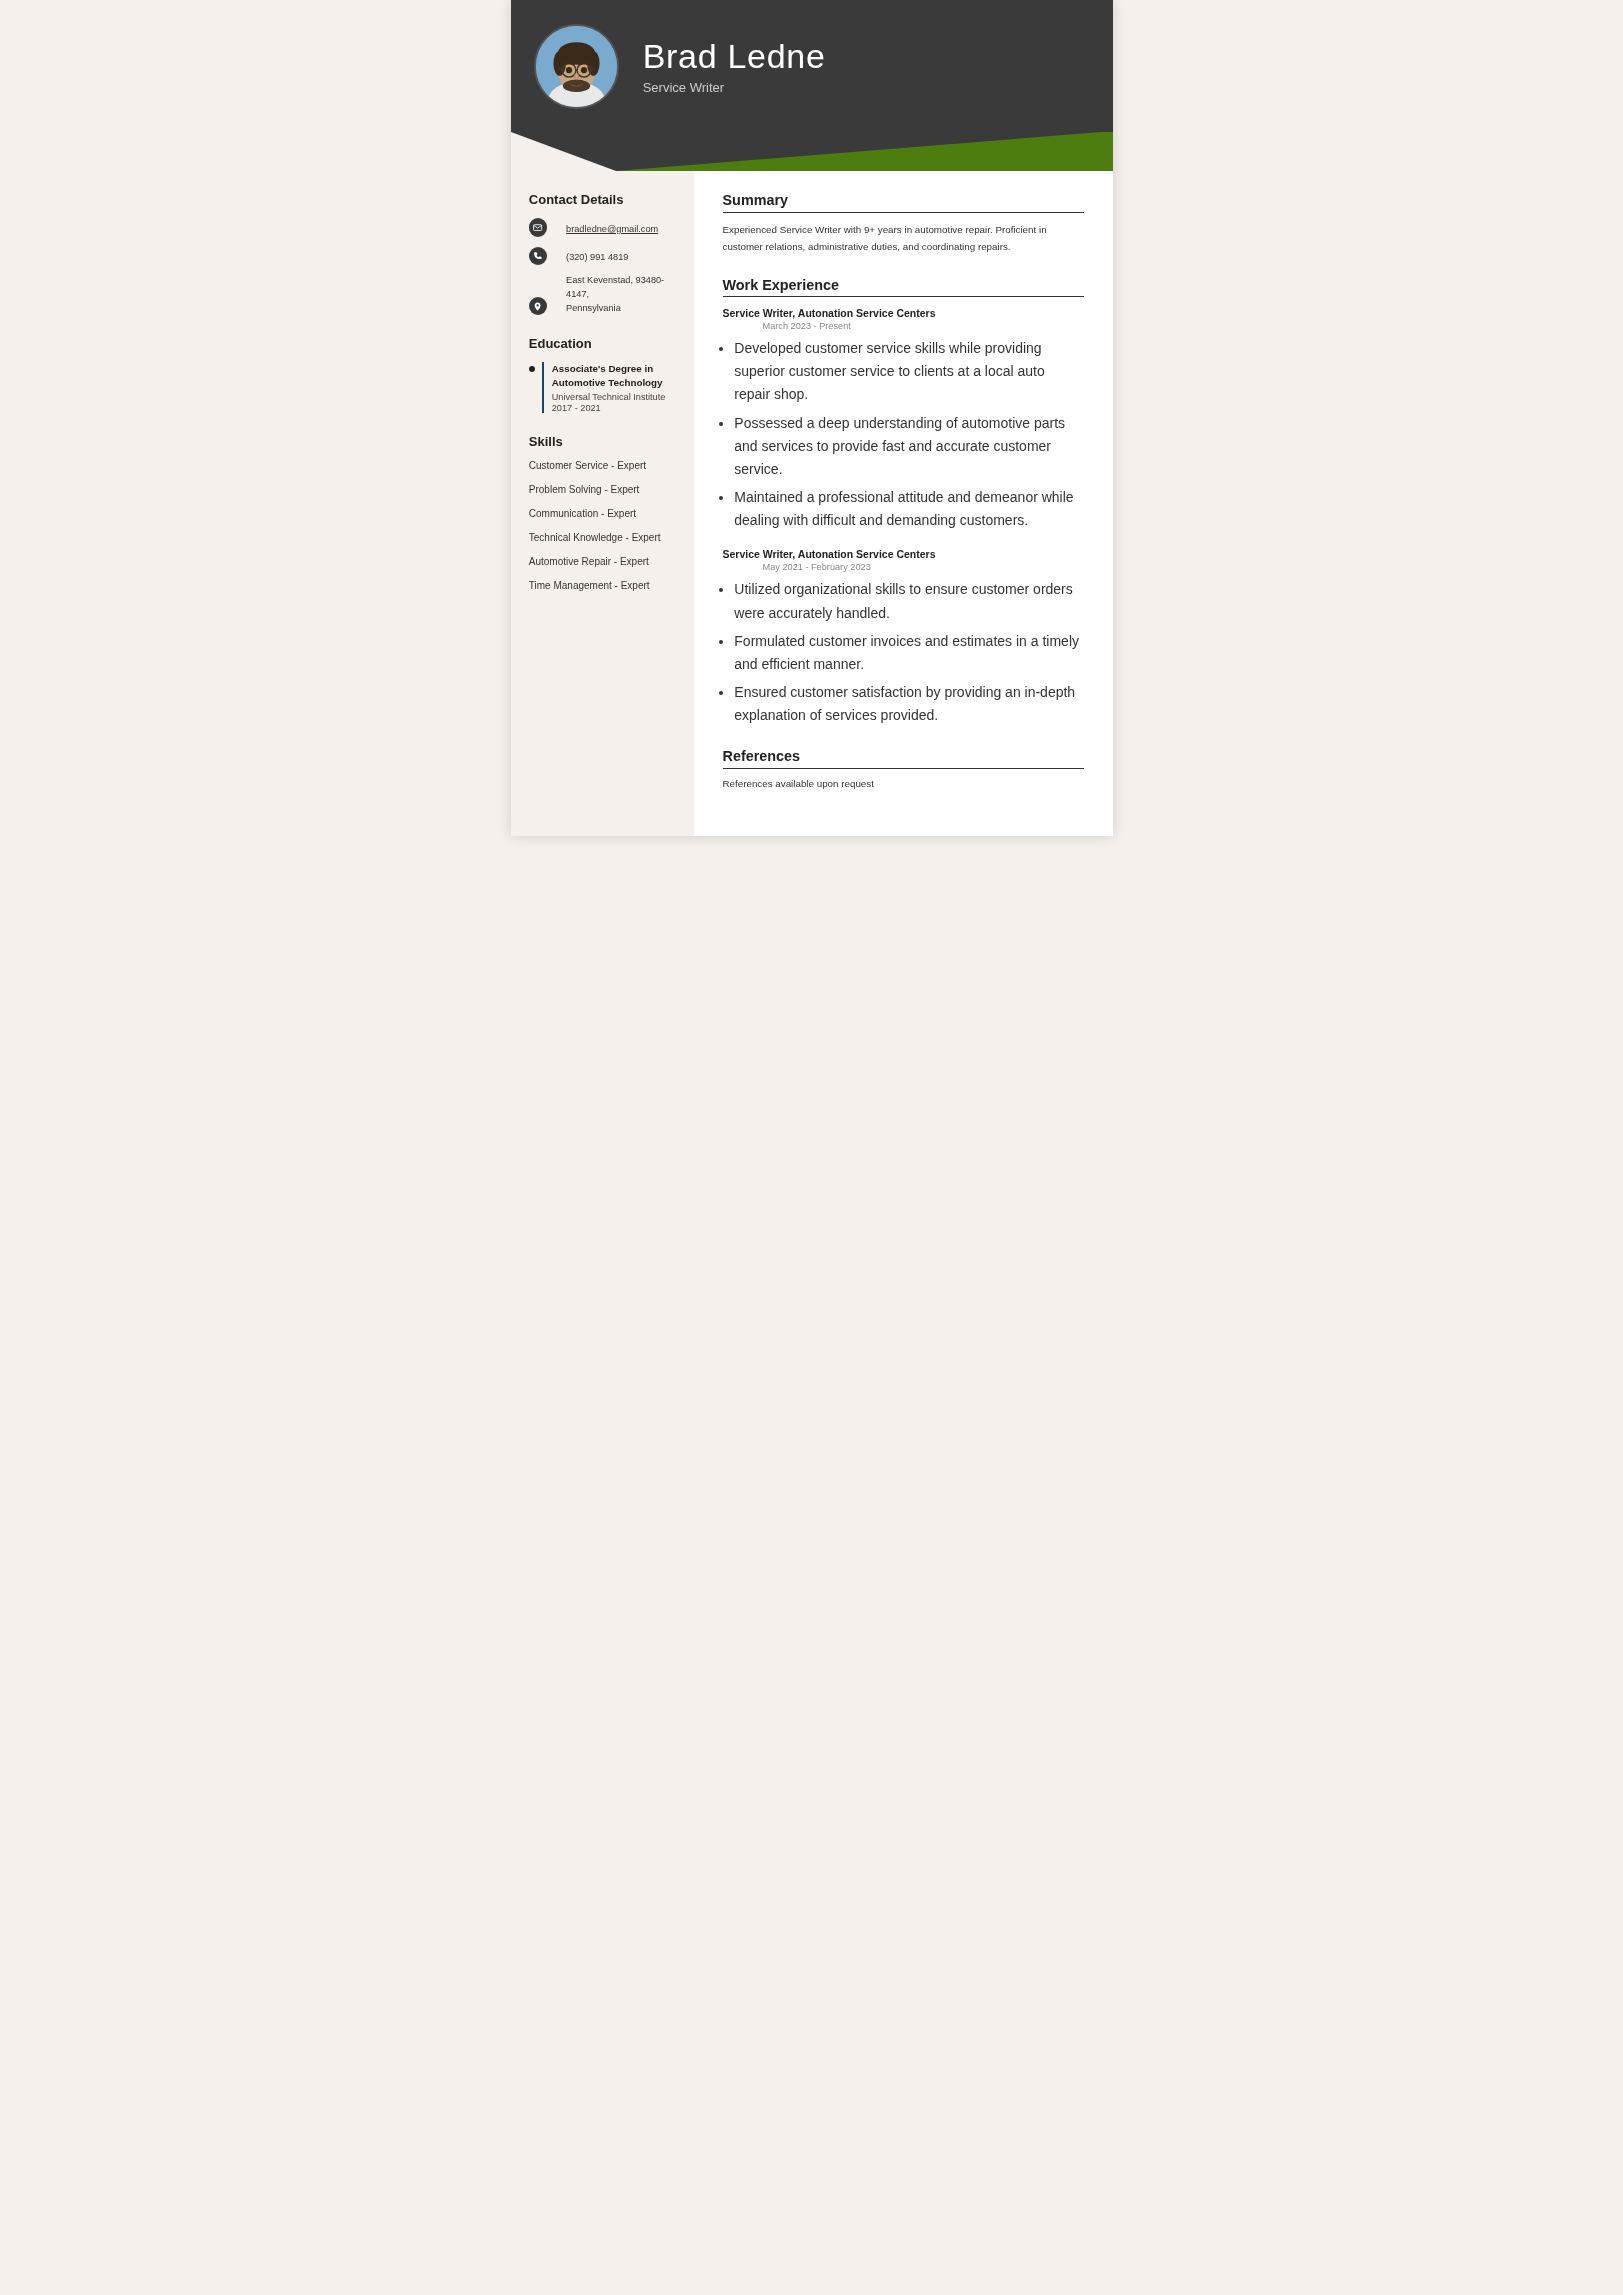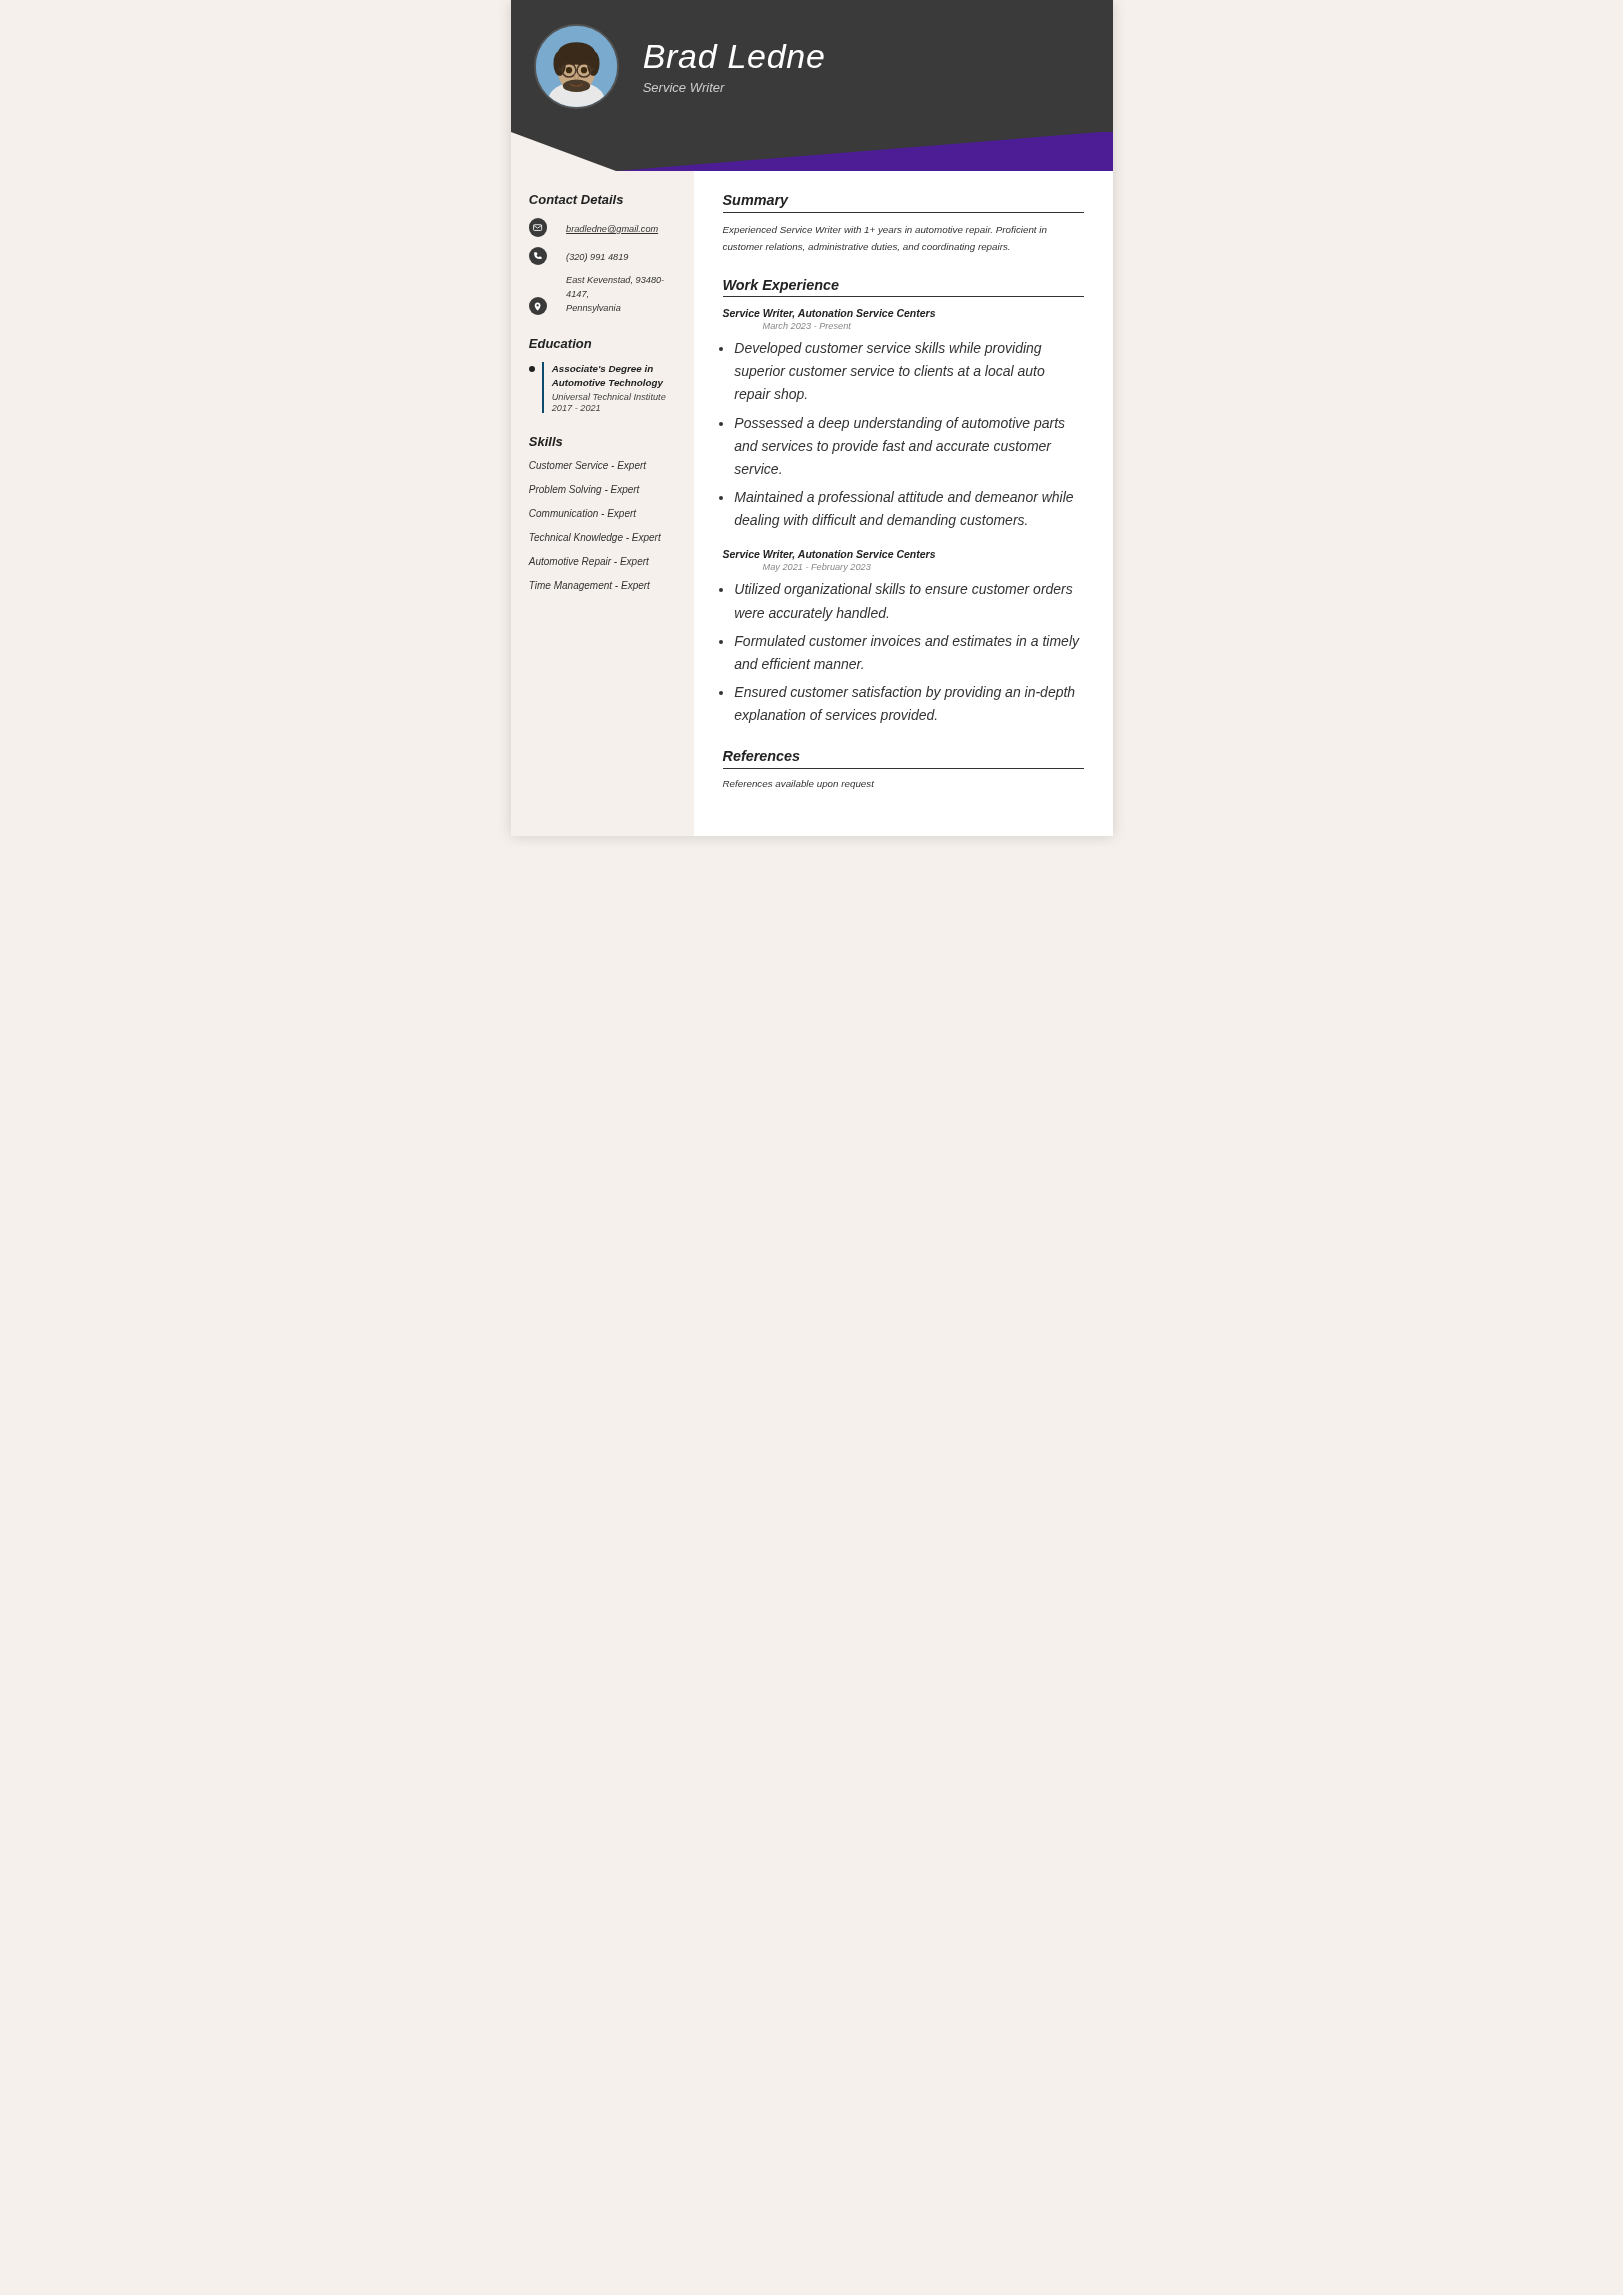--- a/index.html
+++ b/index.html
@@ -7,23 +7,22 @@
       font-family: 'Georgia', serif;
       background: #f5f0eb;
       display: flex;
       justify-content: center;
       align-items: flex-start;
       min-height: 100vh;
       padding: 0;
     }
     .resume {
       width: 602px;
-      background: #4c1d95;
+      background: #4d7c0f;
       box-shadow: 0 1.3px 13px rgba(0,0,0,0.15);
-      font-style: italic;
     }
     
     .header {
       background: #3a3a3a;
       display: flex;
       align-items: center;
       padding: 23.6px 31px 23.6px 23.6px;
       gap: 23.6px;
       position: relative;
     }
@@ -350,21 +349,21 @@
             <div class="skill-item">Time Management - Expert</div>
           </div>
       </div>
 
     </div>
 
     <div class="main">
 
       <div class="section">
         <div class="section-title">Summary</div>
-        <div class="summary-text">Experienced Service Writer with 1+ years in automotive repair. Proficient in customer relations, administrative duties, and coordinating repairs.</div>
+        <div class="summary-text">Experienced Service Writer with 9+ years in automotive repair. Proficient in customer relations, administrative duties, and coordinating repairs.</div>
       </div>
 
       <div class="section">
         <div class="section-title">Work Experience</div>
         <div id="jobs-list">
             <div class="job">
               <div class="job-title">Service Writer, Autonation Service Centers</div>
               <div class="job-dates">March 2023 - Present</div>
               <ul class="job-bullets">
                 <li>Developed customer service skills while providing superior customer service to clients at a local auto repair shop.</li>

